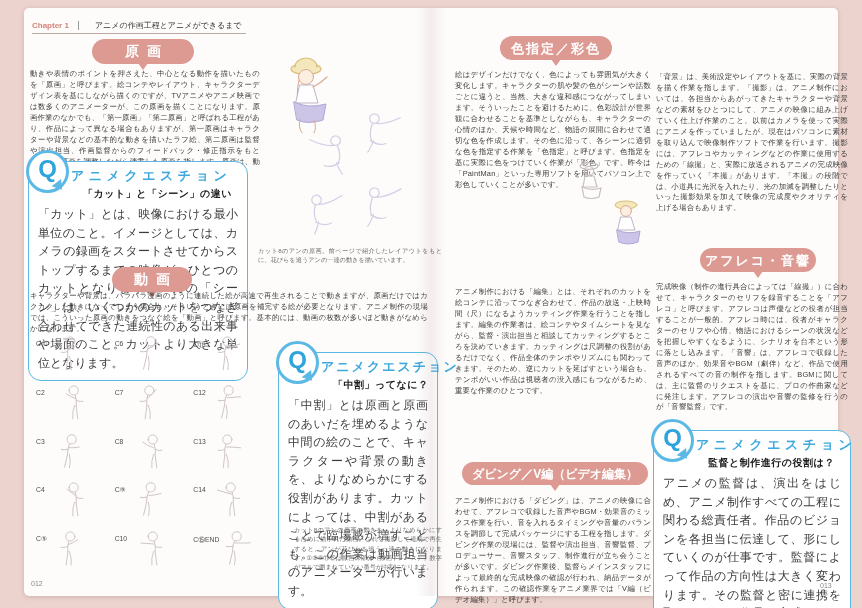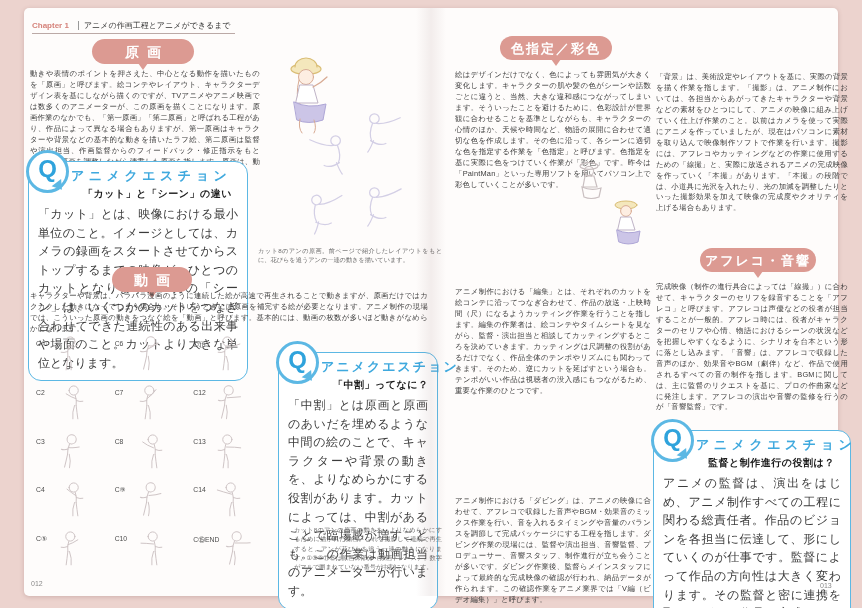--- a/index.html
+++ b/index.html
@@ -16,32 +16,32 @@
   }
   .gutter{
     position:absolute;left:50%;top:0;width:30px;height:100%;transform:translateX(-50%);
     background:linear-gradient(90deg,rgba(0,0,0,0) 0%,rgba(140,100,100,.10) 50%,rgba(0,0,0,0) 100%);
     pointer-events:none;
   }
   .abs{position:absolute;}
   
   .chapter{font-size:8px;color:#444;border-bottom:1px solid #bba9a6;padding:0 4px 2px 0;white-space:nowrap;}
   .chapter-num{color:#d5827a;font-weight:bold;margin-right:9px;}
-  .chapter-title{border-left:1px solid #999;padding-left:5px;color:#333;}
+  .chapter-title{border-left:1px solid #999;padding-left:16px;color:#333;}
   
   .pill{
     background:#dc9a92;color:#fff;font-weight:bold;text-align:center;
     border-radius:20px;font-size:13px;line-height:1;padding:6px 0 5px;
     letter-spacing:2px;
   }
   .pill::after{
     content:"";position:absolute;left:50%;bottom:-6px;margin-left:-5px;
     border:5px solid transparent;border-top:7px solid #dc9a92;border-bottom:0;
   }
-  .pill--big{font-size:14px;letter-spacing:8px;padding-left:8px;}
+  .pill--big{font-size:14px;letter-spacing:8px;padding-left:8px;font-family:Liberation Serif, serif;}
   
   .ptext{
     font-size:7.4px;line-height:1.48;color:#3b3b3b;text-align:justify;
     letter-spacing:.2px;
   }
   .caption{font-size:6.2px;line-height:1.5;color:#6a6a6a;text-align:justify;}
   .pagenum{font-size:7px;color:#8a8a8a;}
   
   .qbox{
     border:1.8px solid #5cb8e4;border-radius:13px;background:#fff;
@@ -393,20 +393,23 @@
 
   <div class="abs ptext" style="left:632px;top:64px;width:192px;">「背景」は、美術設定やレイアウトを基に、実際の背景を描く作業を指します。「撮影」は、アニメ制作においては、各担当からあがってきたキャラクターや背景などの素材をひとつにして、アニメの映像に組み上げていく仕上げ作業のこと。以前はカメラを使って実際にアニメを作っていましたが、現在はパソコンに素材を取り込んで映像制作ソフトで作業を行います。撮影には、アフレコやカッティングなどの作業に使用するための「線撮」と、実際に放送されるアニメの完成映像を作っていく「本撮」があります。「本撮」の段階では、小道具に光沢を入れたり、光の加減を調整したりといった撮影効果を加えて映像の完成度やクオリティを上げる場合もあります。</div>
 
   <div class="abs pill" style="left:676px;top:240px;width:116px;">
     <span>アフレコ・音響</span>
   </div>
 
   <div class="abs ptext" style="left:431px;top:279px;width:196px;">アニメ制作における「編集」とは、それぞれのカットを絵コンテに沿ってつなぎ合わせて、作品の放送・上映時間（尺）になるようカッティング作業を行うことを指します。編集の作業者は、絵コンテやタイムシートを見ながら、監督・演出担当と相談してカッティングするところを決めていきます。カッティングは尺調整の役割があるだけでなく、作品全体のテンポやリズムにも関わってきます。そのため、逆にカットを延ばすという場合も。テンポがいい作品は視聴者の没入感にもつながるため、重要な作業のひとつです。</div>
   <div class="abs ptext" style="left:632px;top:274px;width:192px;">完成映像（制作の進行具合によっては「線撮」）に合わせて、キャラクターのセリフを録音することを「アフレコ」と呼びます。アフレコは声優などの役者が担当することが一般的。アフレコ時には、役者がキャラクターのセリフや心情、物語におけるシーンの状況などを把握しやすくなるように、シナリオを台本という形に落とし込みます。「音響」は、アフレコで収録した音声のほか、効果音やBGM（劇伴）など、作品で使用されるすべての音の制作を指します。BGMに関しては、主に監督のリクエストを基に、プロの作曲家などに発注します。アフレコの演出や音響の監修を行うのが「音響監督」です。</div>
 
+  <div class="abs pill" style="left:438px;top:454px;width:186px;font-size:12px;letter-spacing:0;">
+    <span>ダビング／V編（ビデオ編集）</span>
+  </div>
   <div class="abs ptext" style="left:431px;top:488px;width:196px;">アニメ制作における「ダビング」は、アニメの映像に合わせて、アフレコで収録した音声やBGM・効果音のミックス作業を行い、音を入れるタイミングや音量のバランスを調節して完成パッケージにする工程を指します。ダビング作業の現場には、監督や演出担当、音響監督、プロデューサー、音響スタッフ、制作進行が立ち会うことが多いです。ダビング作業後、監督らメインスタッフによって最終的な完成映像の確認が行われ、納品データが作られます。この確認作業をアニメ業界では「V編（ビデオ編集）」と呼びます。</div>
 
   <div class="abs qbox" style="left:629px;top:422px;width:196px;">
     <div class="q-badge"><span>Q</span></div>
     <div class="q-head">
       <div class="q-label">アニメクエスチョン</div>
       <div class="q-title">監督と制作進行の役割は？</div>
     </div>
     <div class="q-body">アニメの監督は、演出をはじめ、アニメ制作すべての工程に関わる総責任者。作品のビジョンを各担当に伝達して、形にしていくのが仕事です。監督によって作品の方向性は大きく変わります。その監督と密に連携を取りながら、作品を完成させるために動くのが制作部。監督の指示を現場に伝えながら、スタッフの手配やスケジュール管理、素材を管理して必要な部署へ共有するなど、作品を円滑に進めるための各種調整を行うのが制作デスクや制作進行です。制作進行は人と関わる仕事のため、管理能力やコミュニケーション能力などが求められます。</div>
   </div>

